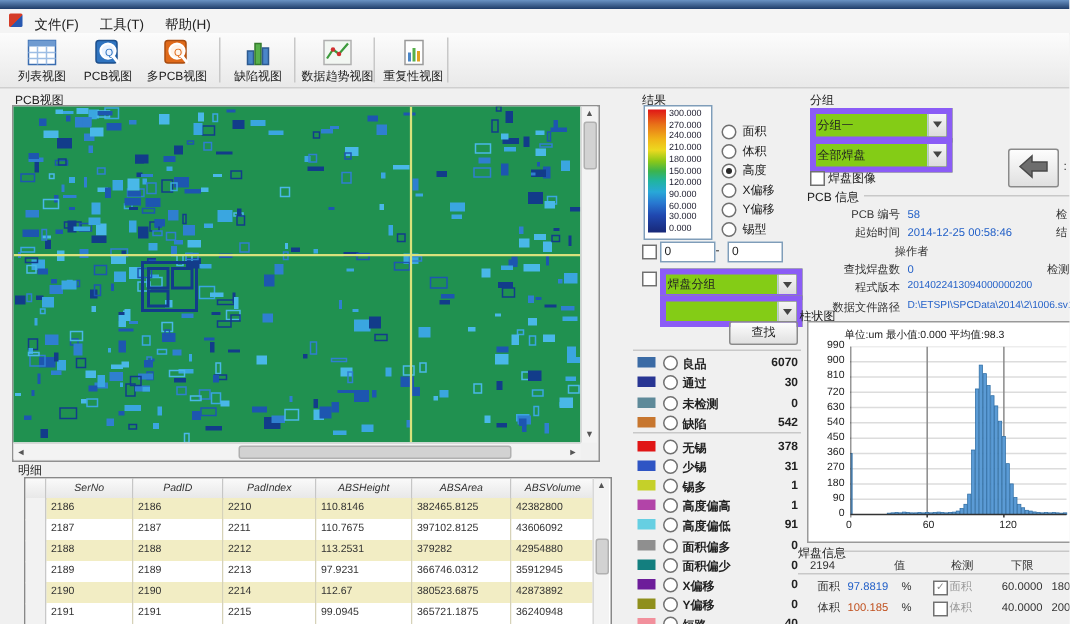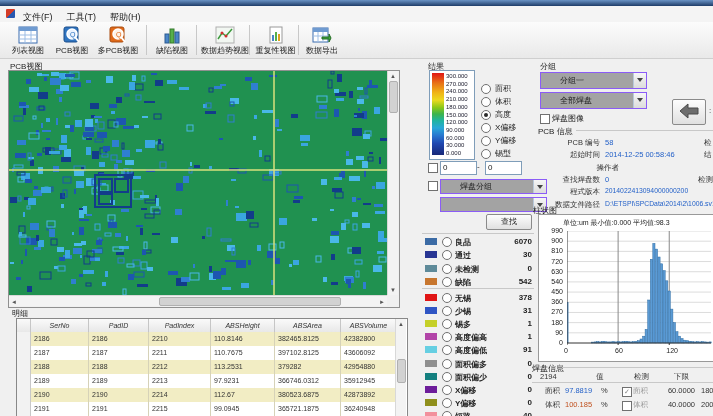--- a/index.html
+++ b/index.html
@@ -31,21 +31,21 @@
   .dcell{position:absolute;height:14px;font-size:7px;color:#333;line-height:14px;padding-left:3px;border-right:1px solid #d6d2b8;border-bottom:1px solid #e2e0cc;overflow:hidden;white-space:nowrap;}
   
   .cbarbox{left:429px;top:70px;width:44px;height:88px;background:#fff;border:1px solid #7f9db9;}
   .cbar{position:absolute;left:2px;top:2px;width:12px;height:82px;background:linear-gradient(#e01616,#e87018 12%,#f0b418 24%,#ecd920 33%,#8cc818 42%,#3cb44c 50%,#20b4a0 58%,#28a8d8 67%,#2878d0 76%,#2048b0 86%,#182878);}
   .cblbl{position:absolute;left:16px;width:27px;font-size:6px;color:#223;line-height:6px;}
   .radio{display:inline-block;width:8px;height:8px;border:1px solid #707070;border-radius:50%;background:#fff;vertical-align:middle;position:relative;}
   .radio .dot{position:absolute;left:2px;top:2px;width:4px;height:4px;border-radius:50%;background:#2a2a2a;}
   .rlabel{font-size:8px;color:#222;vertical-align:middle;margin-left:4px;}
   .cb{display:inline-block;width:8px;height:8px;border:1px solid #707070;background:#fff;vertical-align:middle;font-size:7px;line-height:8px;color:#777;text-align:center;}
   .inputbox{position:absolute;height:12px;background:#fff;border:1px solid #7f9db9;font-size:8px;color:#222;line-height:12px;padding-left:2px;}
-  .dd{position:absolute;height:13px;background:#a3a3a3;border:1px solid #8b5cf6;font-size:8px;color:#222;line-height:13px;padding-left:19px;overflow:hidden;white-space:nowrap;}
+  .dd{position:absolute;height:13px;background:#84cc16;border:4px solid #8b5cf6;font-size:8px;color:#222;line-height:13px;padding-left:1px;overflow:hidden;white-space:nowrap;}
   .dd .arr{position:absolute;right:0;top:0;width:12px;height:100%;background:linear-gradient(#f6f6f6,#dcdcdc);border-left:1px solid #b8c8d8;text-align:center;}
   .dd .arr:after{content:"";position:absolute;left:3px;top:5px;border:3px solid transparent;border-top:4px solid #444;}
   .btn3d{position:absolute;background:linear-gradient(#fdfdfd,#e0e0e0);border:1px solid #8a8a8a;border-radius:2px;font-size:8px;color:#222;text-align:center;}
   .legrow{position:absolute;left:424px;width:110px;height:12px;font-weight:bold;}
   .legsw{position:absolute;left:1px;top:2px;width:12px;height:7px;}
   .legrad{position:absolute;left:18px;top:1px;}
   .leglbl{position:absolute;left:31px;top:1px;font-size:8px;color:#222;white-space:nowrap;}
   .legcnt{position:absolute;right:2px;top:1px;font-size:8px;color:#222;}
   .sep{position:absolute;height:1px;background:#c8c8c8;}
   
@@ -116,29 +116,20 @@
         <span class="tlabel">数据趋势视图</span>
       </div>
       <div class="tbtn" style="left: 253px; width: 45px;">
         <span class="ticon"><svg width="22" height="20">
             <rect x="5" y="2" width="12" height="16" fill="#fff" stroke="#9a9a9a"></rect>
             <rect x="7" y="10" width="2" height="6" fill="#4a86c8"></rect>
             <rect x="10" y="7" width="2" height="9" fill="#57b04a"></rect>
             <rect x="13" y="9" width="2" height="7" fill="#e0a020"></rect>
           </svg></span>
         <span class="tlabel">重复性视图</span>
-      </div>
-      <div class="tbtn" style="left: 302px; width: 40px;">
-        <span class="ticon"><svg width="22" height="20">
-            <rect x="2" y="3" width="15" height="14" fill="#fff" stroke="#3a6db0"></rect>
-            <rect x="2" y="3" width="15" height="4" fill="#6f9bd1"></rect>
-            <path d="M2 11h15M7 7v10M12 7v10" stroke="#9dbde4"></path>
-            <path d="M13 12 L20 12 L20 9 L22 13 L20 17 L20 14 L13 14 Z" fill="#3ca43c" stroke="#256e25" transform="translate(-2,0)"></path>
-          </svg></span>
-        <span class="tlabel">数据导出</span>
       </div>
       <div class="tsep" style="left: 146px;"></div>
       <div class="tsep" style="left: 196px;"></div>
       <div class="tsep" style="left: 249px;"></div>
       <div class="tsep" style="left: 298px;"></div>
     </div>
 
   <div class="abs gb" style="left:10px;top:61px;">PCB视图</div>
   <div class="abs pcbpanel">
     <div class="abs pcbcanvas">

